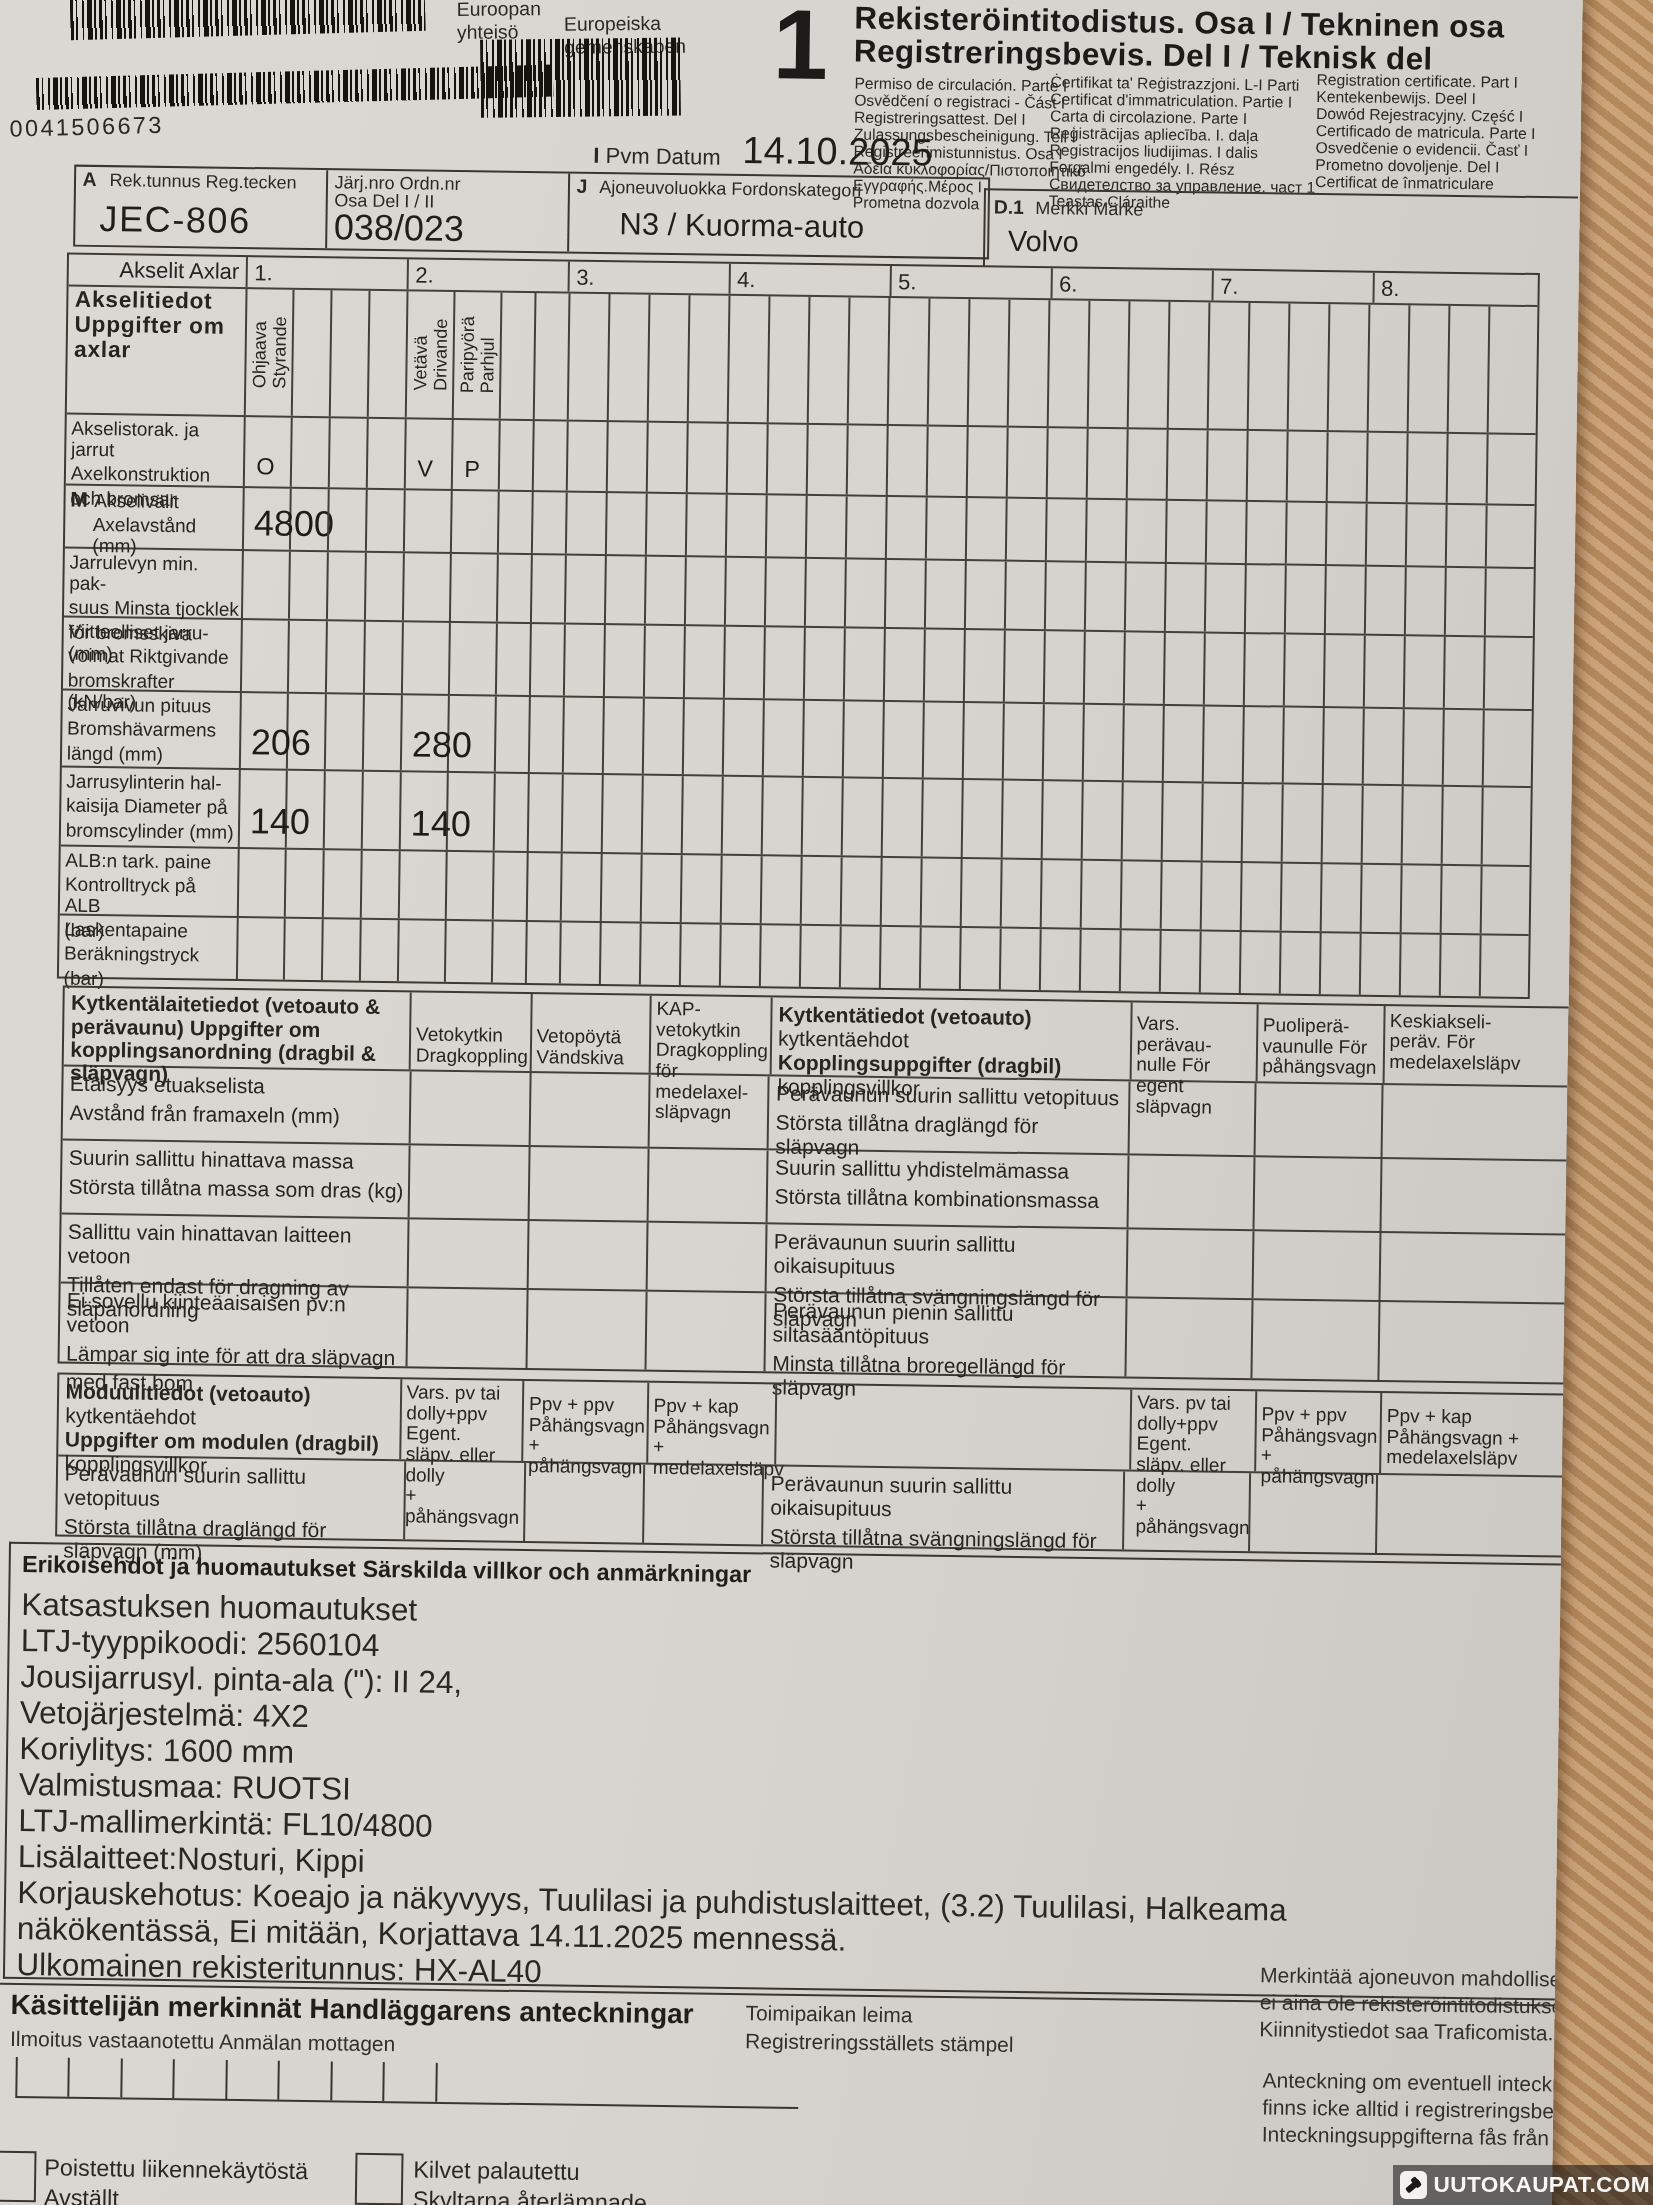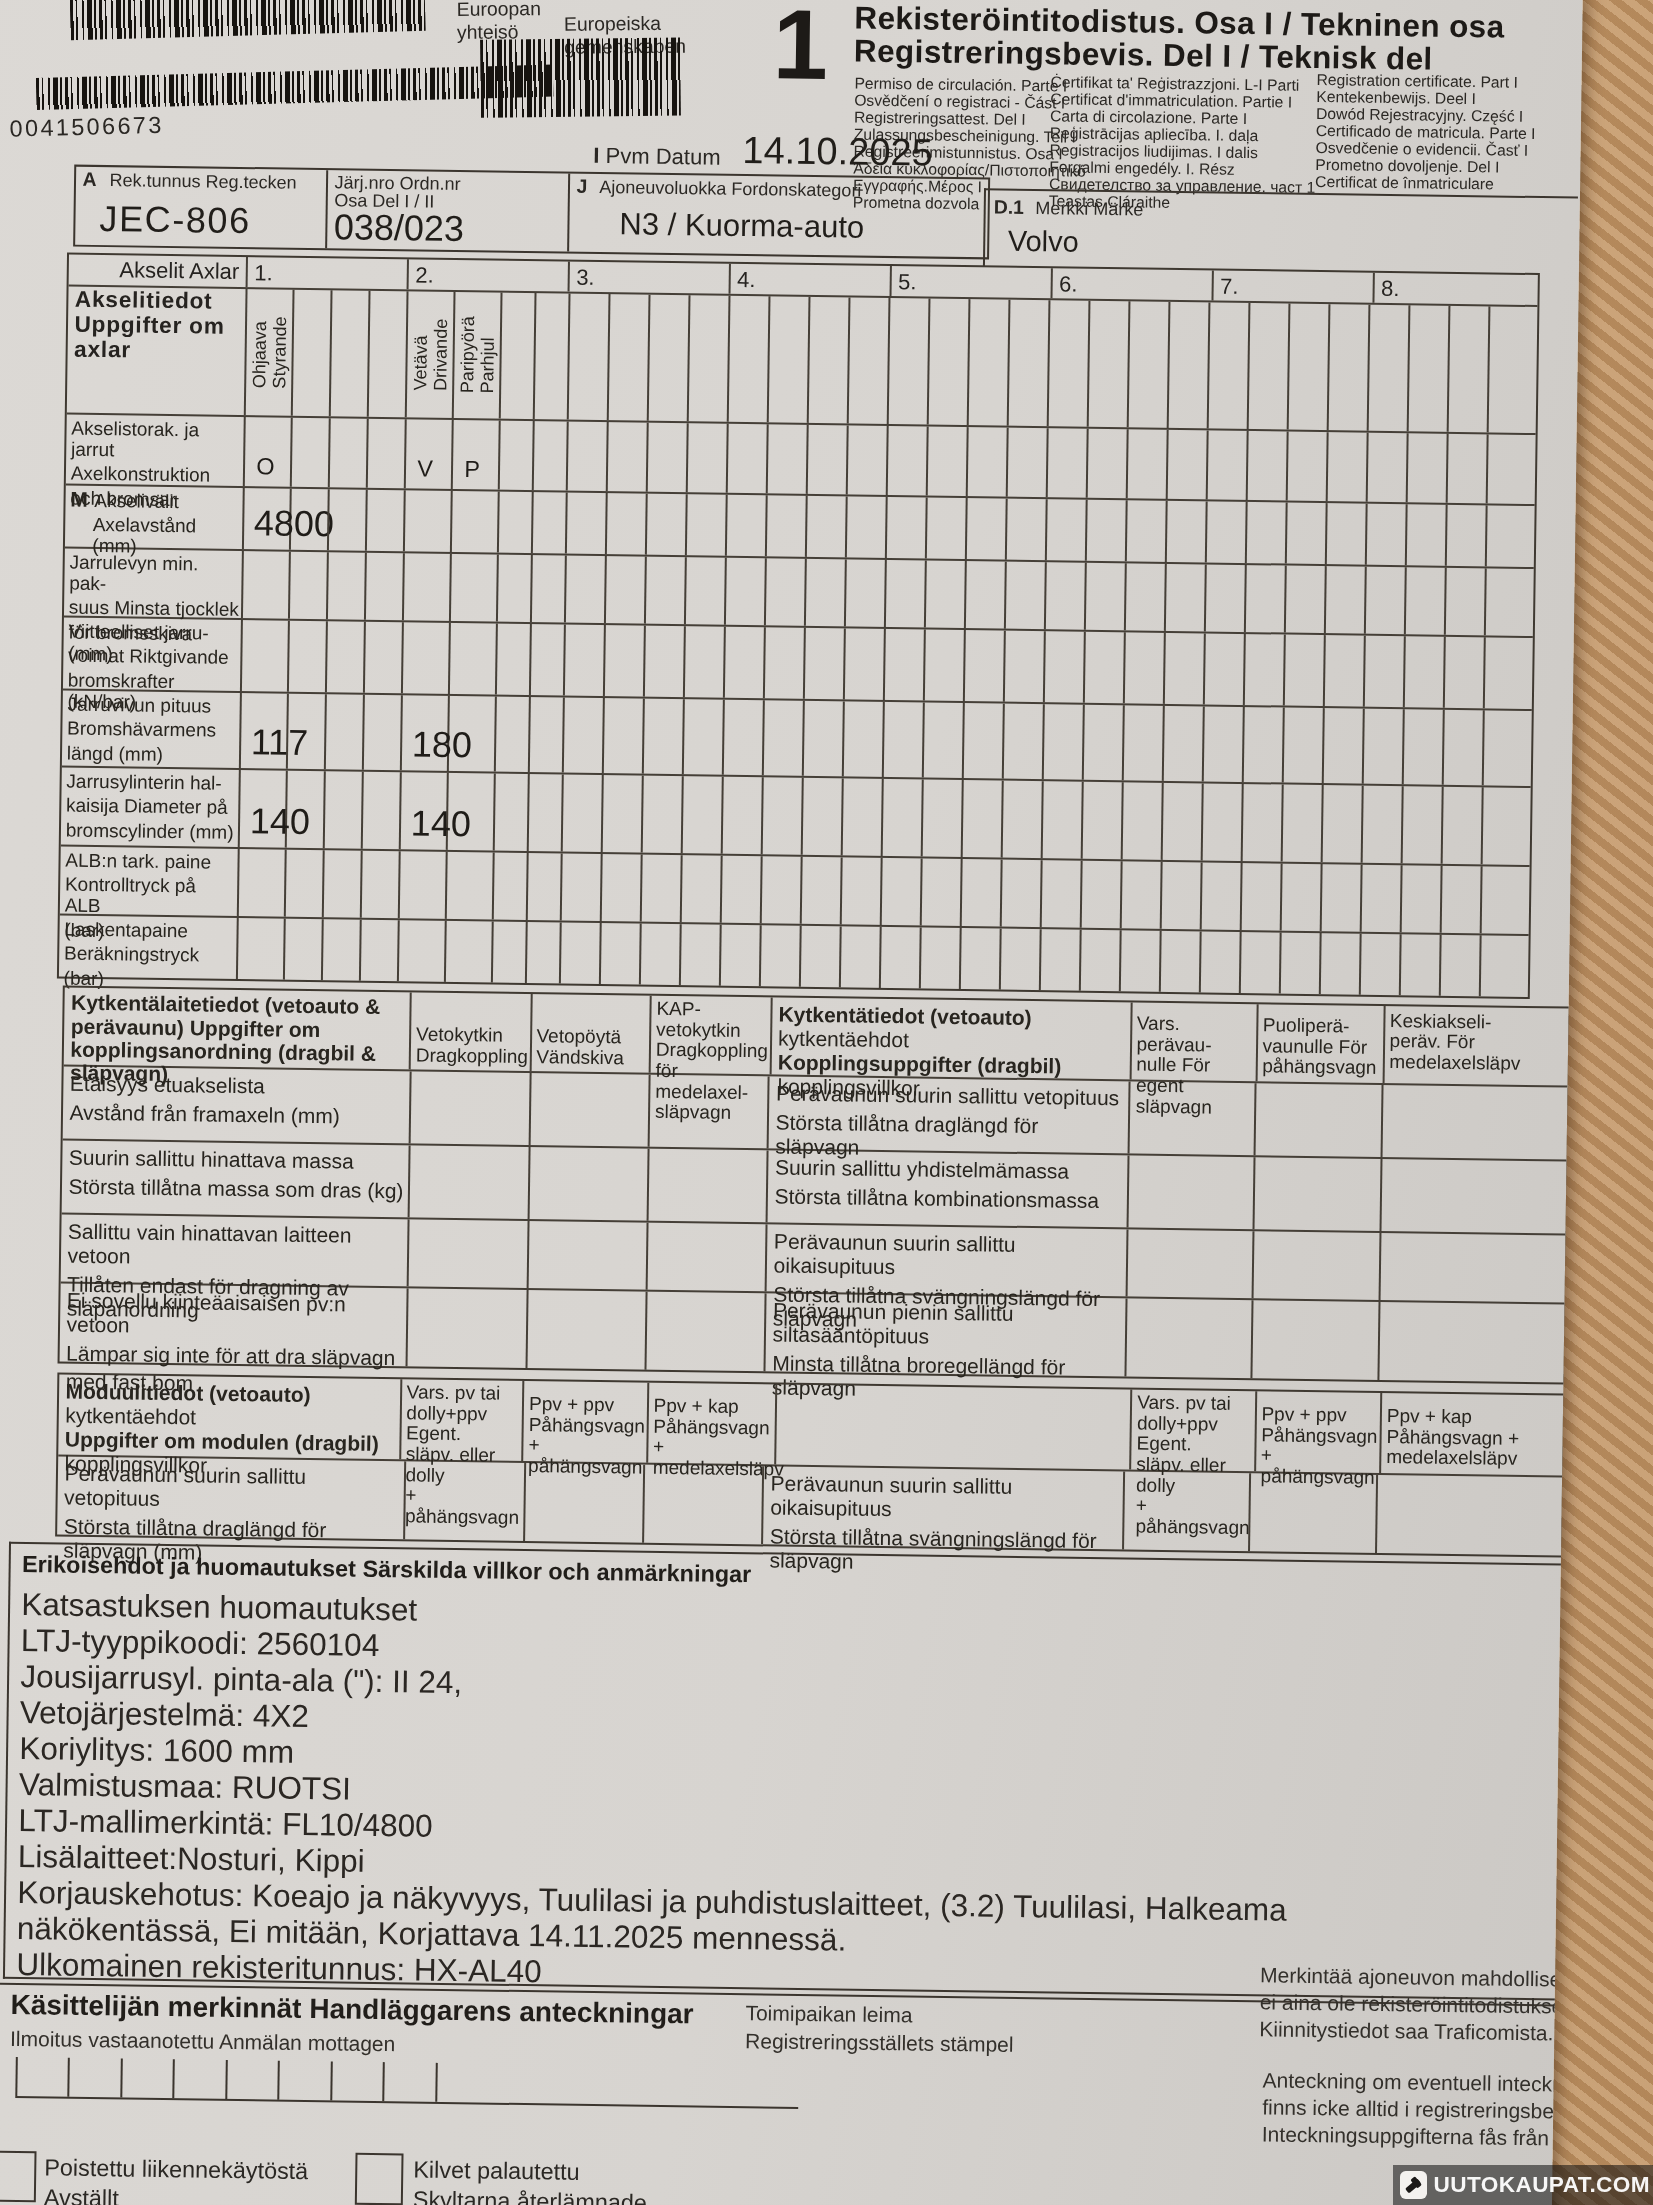--- a/index.html
+++ b/index.html
@@ -376,27 +376,27 @@
         <div class="tcell" style="width: 40px;"></div>
         <div class="tcell" style="width: 40px;"></div>
       </div>
       <div class="trow" style="height: 77px;">
         <div class="tcell" style="width: 179px;">
           <div class="lab">Jarruvivun pituus</div>
           <div class="lab">Bromshävarmens</div>
           <div class="lab">längd (mm)</div>
         </div>
         <div class="tcell" style="width: 47px;">
-          <span class="val-big">117</span>
+          <span class="val-big">206</span>
         </div>
         <div class="tcell" style="width: 38px;"></div>
         <div class="tcell" style="width: 38px;"></div>
         <div class="tcell" style="width: 38px;"></div>
         <div class="tcell" style="width: 47px;">
-          <span class="val-big">180</span>
+          <span class="val-big">280</span>
         </div>
         <div class="tcell" style="width: 47px;"></div>
         <div class="tcell" style="width: 34px;"></div>
         <div class="tcell" style="width: 34px;"></div>
         <div class="tcell" style="width: 40px;"></div>
         <div class="tcell" style="width: 40px;"></div>
         <div class="tcell" style="width: 40px;"></div>
         <div class="tcell" style="width: 40px;"></div>
         <div class="tcell" style="width: 40px;"></div>
         <div class="tcell" style="width: 40px;"></div>

